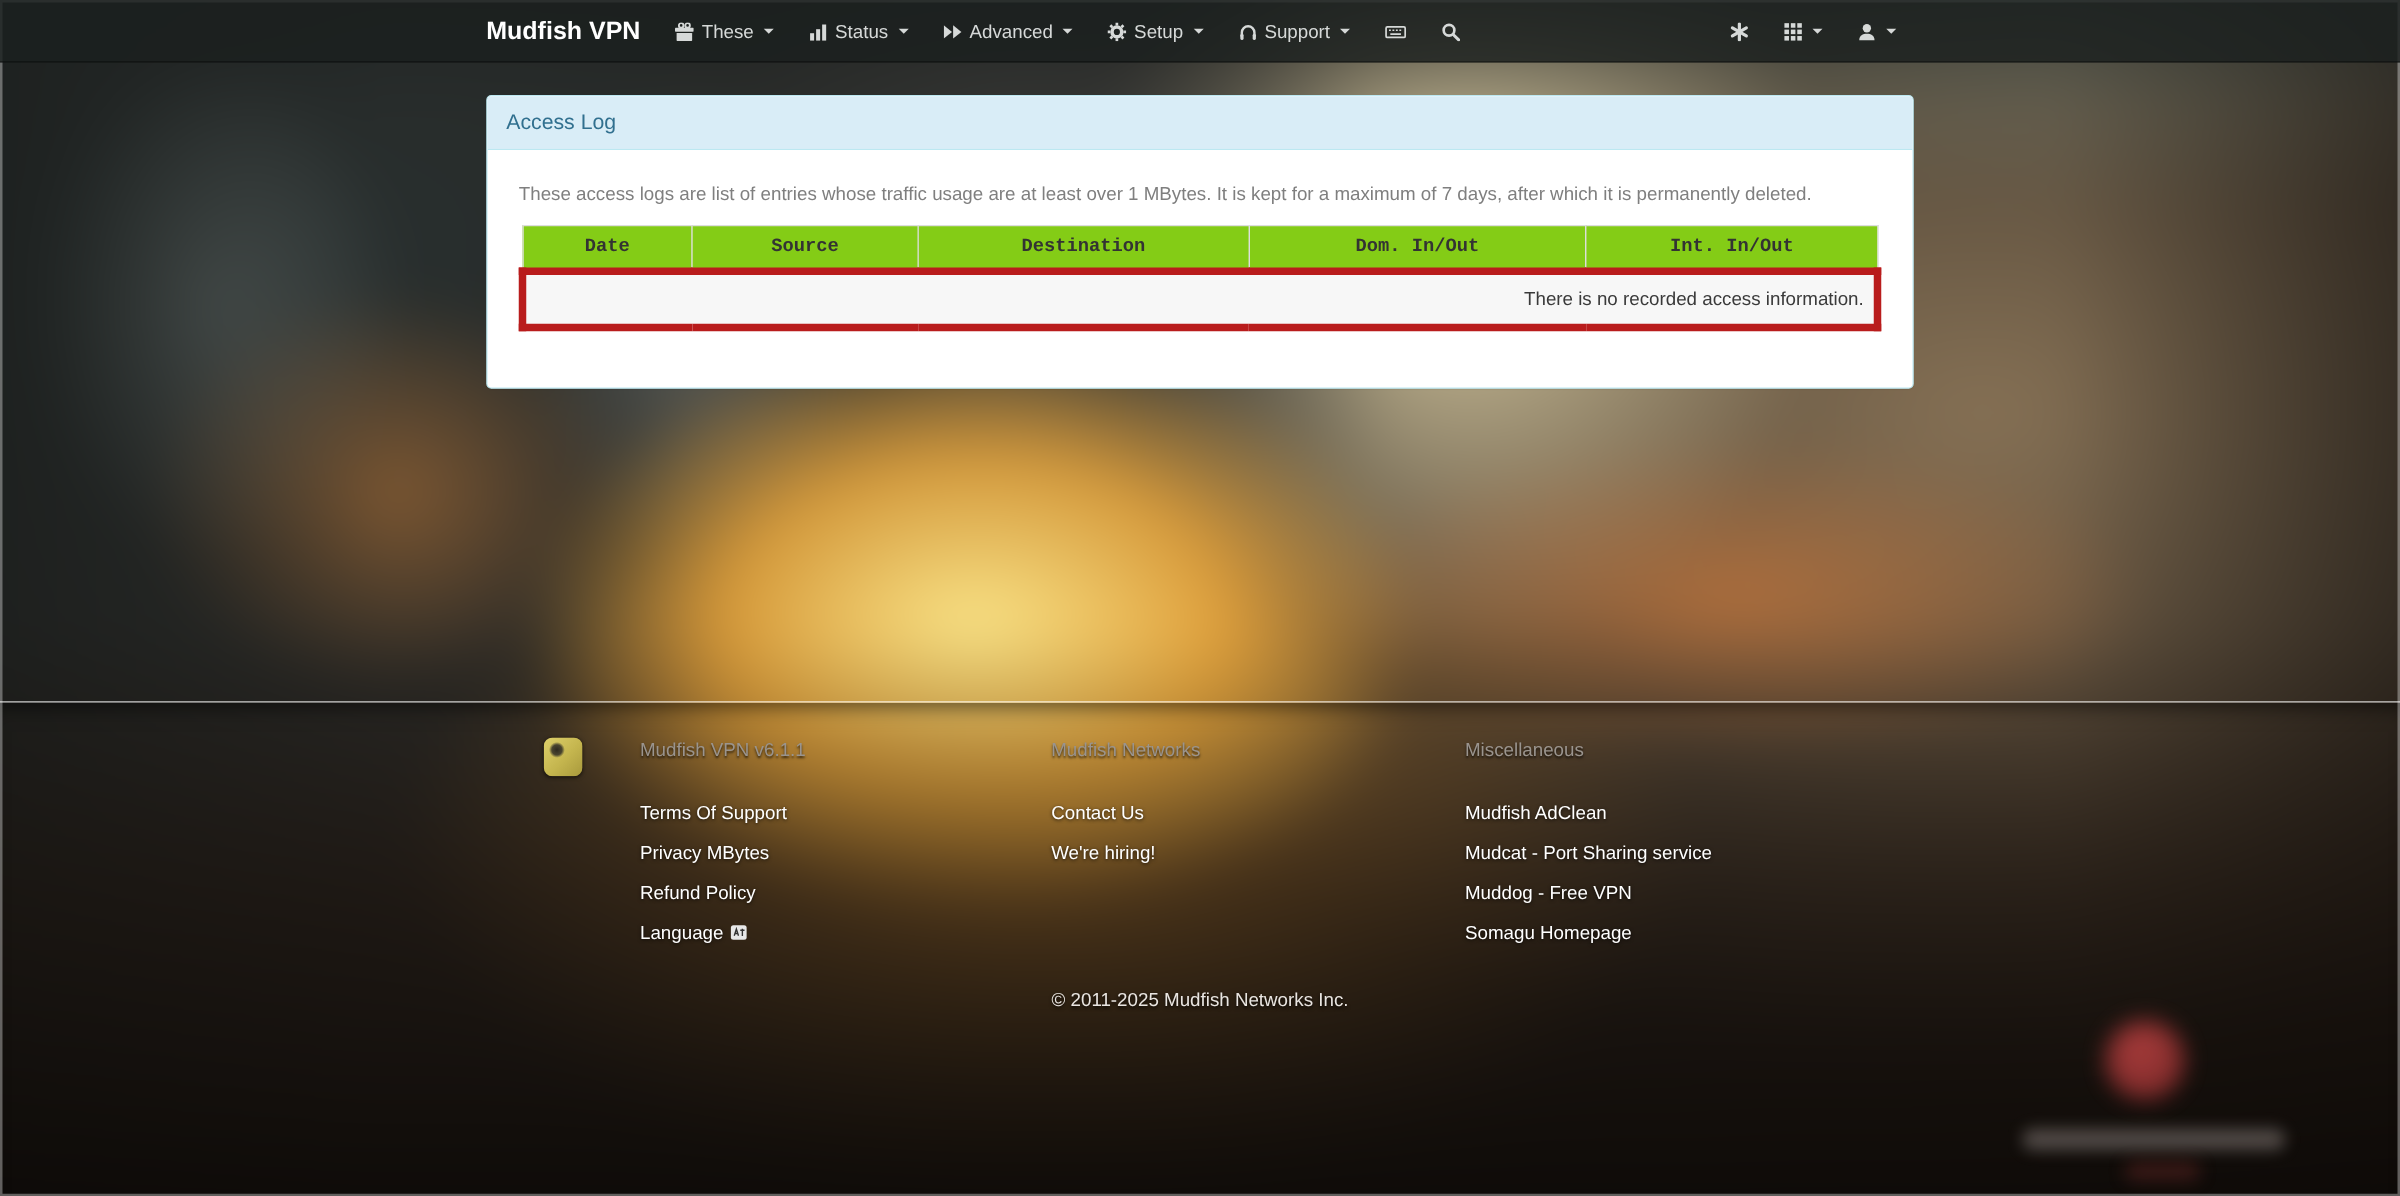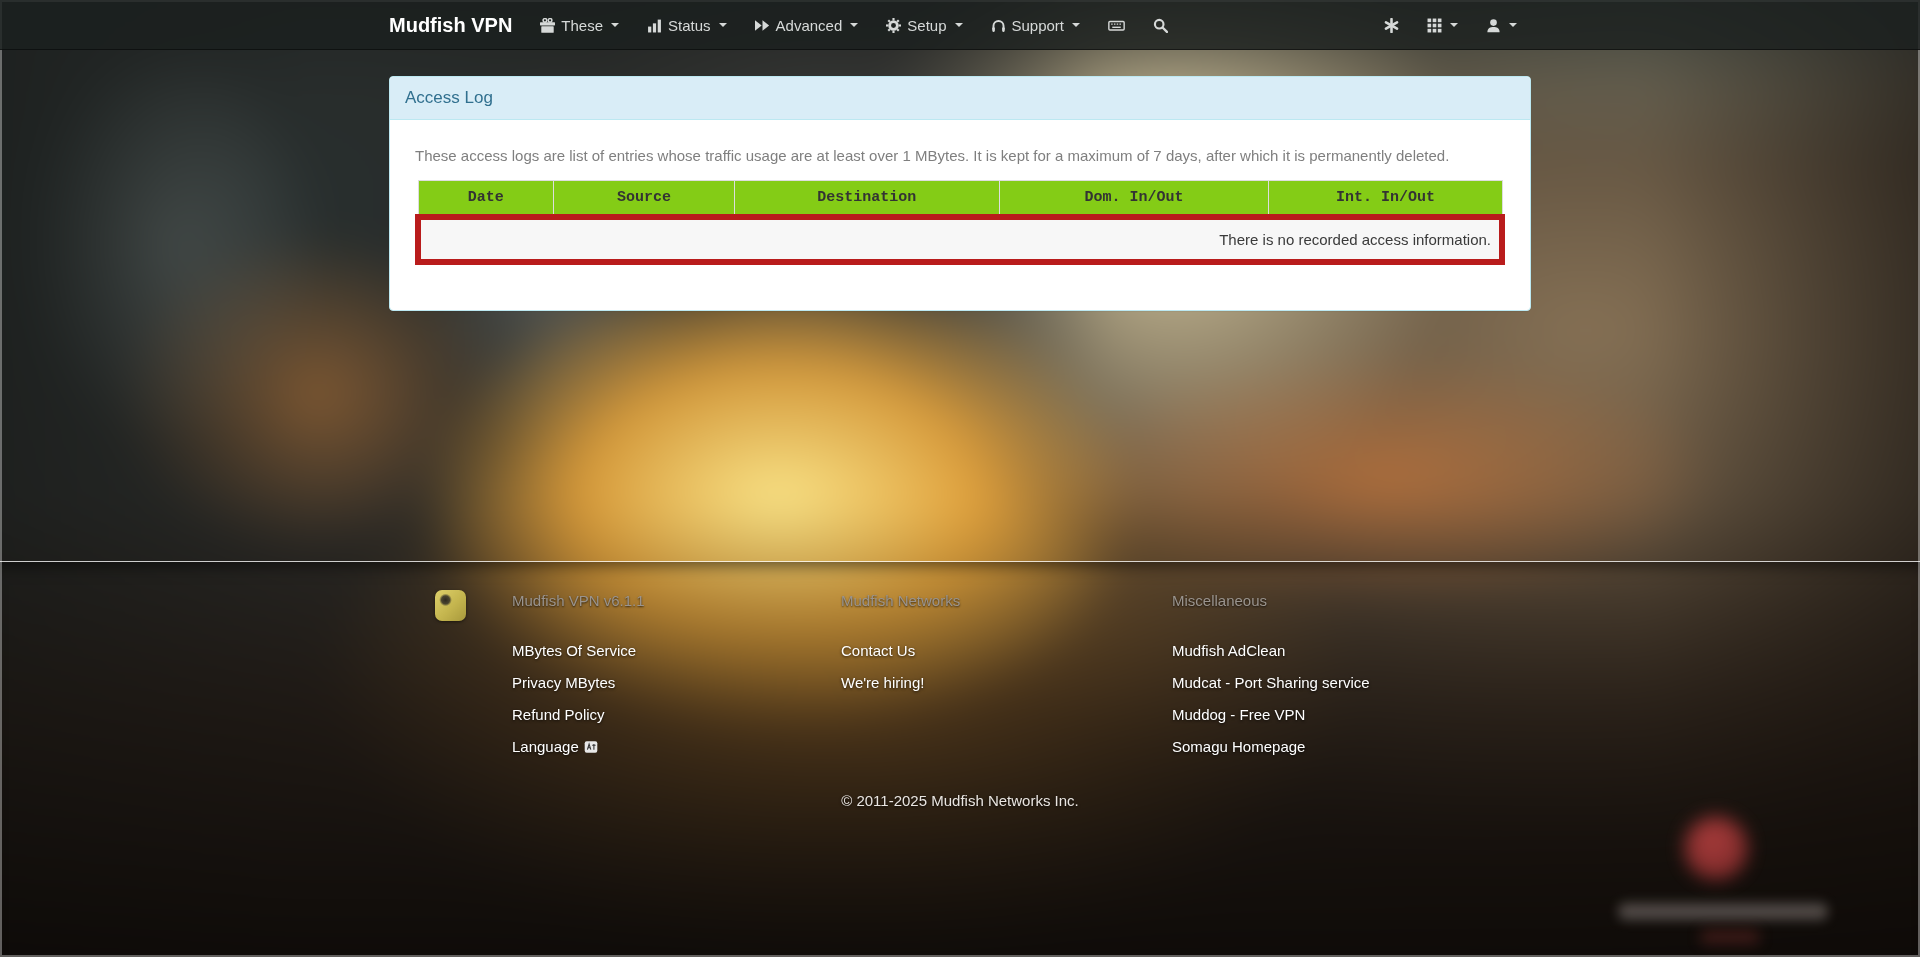--- a/index.html
+++ b/index.html
@@ -285,21 +285,21 @@
 </div>
 
 <div class="footer">
   <div class="container footer-cols">
     <div class="logo-col">
       <div class="app-logo"></div>
     </div>
 
     <div class="f-col c1">
       <div class="f-head">Mudfish VPN v6.1.1</div>
-      <a class="f-link">MBytes Of Service</a>
+      <a class="f-link">Terms Of Support</a>
       <a class="f-link">Privacy MBytes</a>
       <a class="f-link">Refund Policy</a>
       <a class="f-link"><span>Language</span><svg class="lang-ic" width="14" height="14" viewBox="0 0 14 14">
             <rect x="0.7" y="1.2" width="12.6" height="11.6" rx="2" fill="#e8e8e8"></rect>
             <path d="M3.4,9.6 L5.1,4.2 L6.8,9.6 M4.1,7.8 L6.1,7.8" fill="none" stroke="#333" stroke-width="1.1"></path>
             <path d="M9.9,4 L9.9,9.8 M8.2,5.2 L11.6,5.2" fill="none" stroke="#333" stroke-width="1.1"></path>
           </svg></a>
     </div>
 
     <div class="f-col c2">

